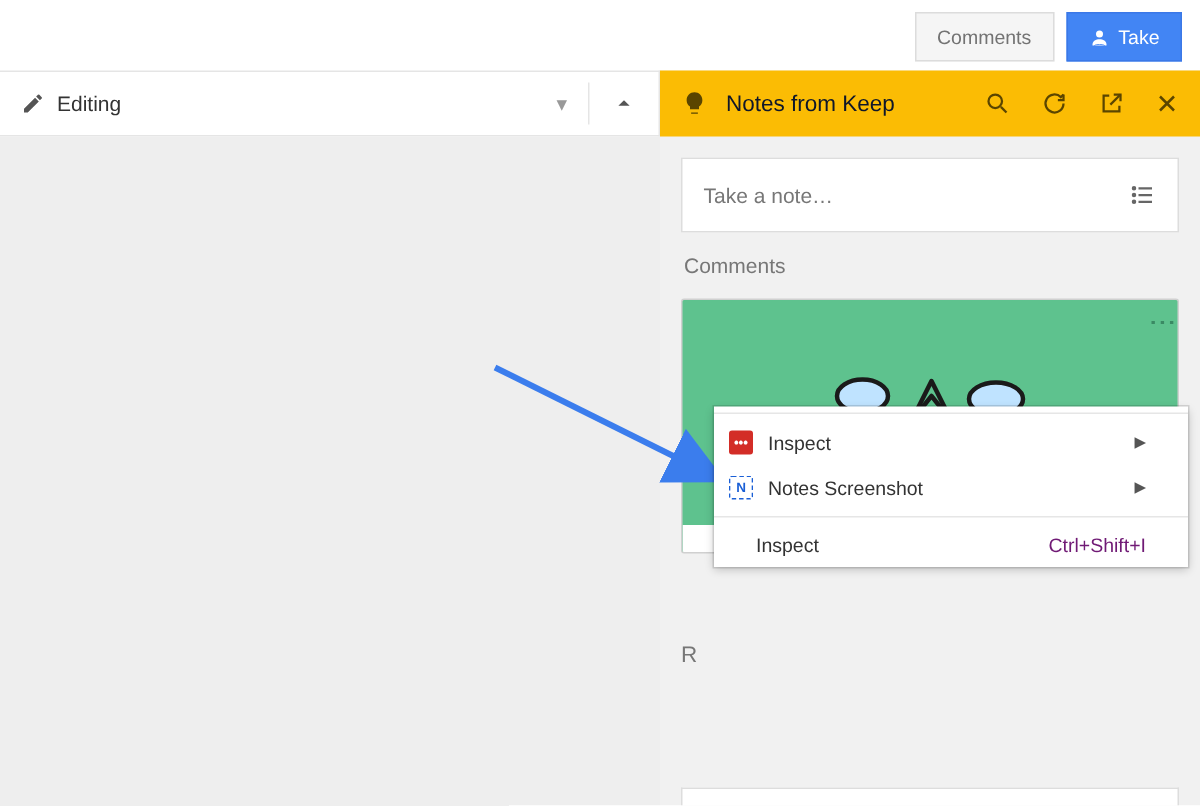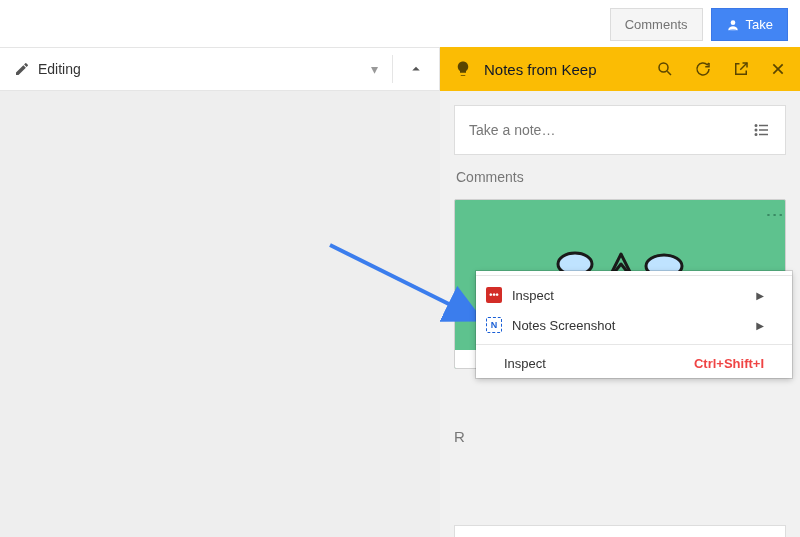--- a/index.html
+++ b/index.html
@@ -32,21 +32,21 @@
   .card-art { position: absolute; left: 50%; top: 46px; transform: translateX(-50%); }
   .card-whitebar { position: absolute; left: 0; right: 0; bottom: 0; height: 18px; background: #fff; }
   
   .related-r { position: absolute; bottom: 92px; left: 454px; color: #777; font-size: 15px; }
   
   .next-card { position: absolute; bottom: 0; left: 454px; right: 14px; height: 12px; background: #fff; border: 1px solid #ddd; border-bottom: none; }
   
   .context-menu { position: absolute; top: 271px; left: 476px; width: 316px; background: #fff; box-shadow: 0 2px 6px rgba(0,0,0,.22), 0 0 0 1px rgba(0,0,0,.12); font-size: 13px; color: #333; z-index: 30; }
   .cm-item { padding: 7px 28px; display: flex; align-items: center; cursor: default; }
   .cm-item.hover { background: #eef0f1; }
-  .cm-item .shortcut { margin-left: auto; color: #ef4444; font-weight: bold; }
+  .cm-item .shortcut { margin-left: auto; color: #701a75; }
   .cm-item .ext-icon { width: 16px; height: 16px; margin-left: -18px; margin-right: 10px; display: inline-flex; align-items: center; justify-content: center; border-radius: 2px; font-size: 9px; font-weight: bold; }
   .cm-item .arrow { margin-left: auto; color: #555; font-size: 10px; }
   .cm-sep { height: 1px; background: #e6e6e6; margin: 4px 0; }
   
   .arrow-pointer { position: absolute; top: 240px; left: 325px; z-index: 25; }
 </style>
 </head>
 <body>
 
 <div class="topbar">

